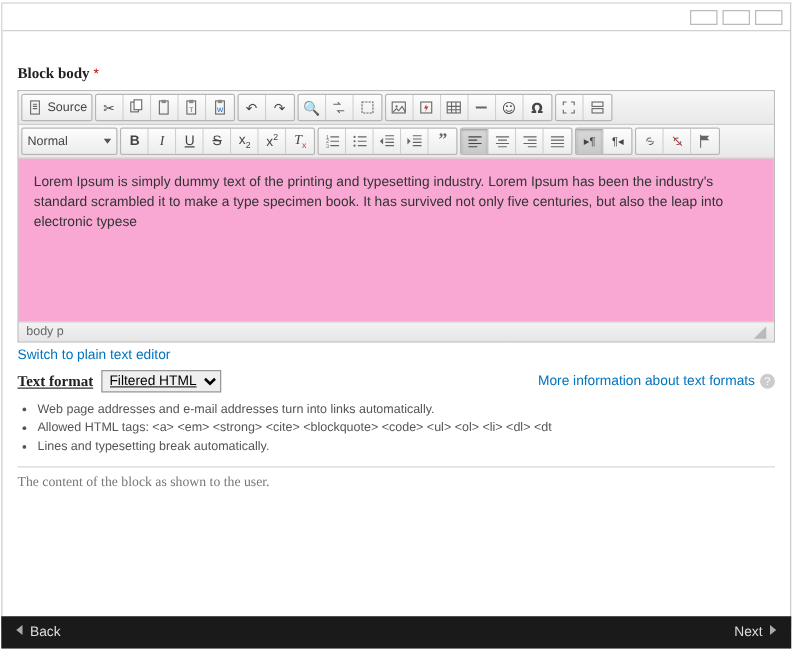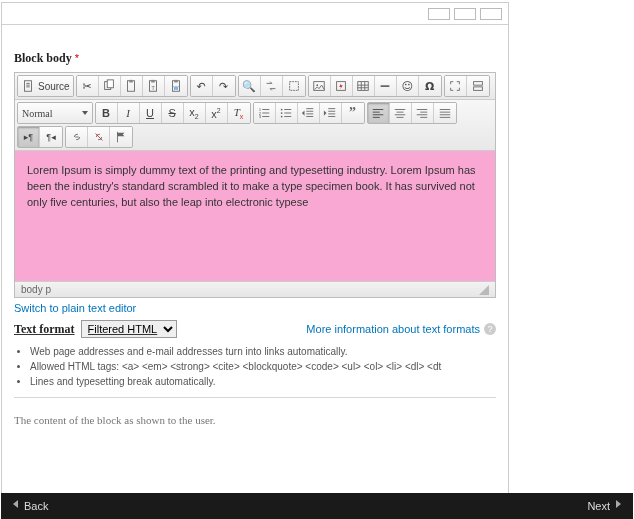--- a/index.html
+++ b/index.html
@@ -8,21 +8,21 @@
     font-size: 11px;
     color: #333;
     background: #fff;
     width: 634px;
     height: 519px;
     overflow: hidden;
     position: relative;
   }
   .window {
     border: 1px solid #ccc;
-    width: 508px;
+    width: 632px;
     height: 500px;
     position: absolute;
     top: 2px;
     left: 1px;
     background: #fff;
     display: flex;
     flex-direction: column;
   }
   .titlebar {
     height: 22px;
@@ -84,21 +84,21 @@
     justify-content: center;
     font-size: 11px;
     color: #444;
     border-right: 1px solid #cfcfcf;
     padding: 0 3px;
     cursor: pointer;
     background: linear-gradient(#fdfdfd, #ececec);
   }
   .tbtn:last-child { border-right: none; }
   .tbtn.wide { min-width: 46px; font-size: 10px; font-family: Arial,sans-serif; }
-  .tbtn.sel { min-width: 70px; justify-content: space-between; font-size:10px; font-family:Liberation Serif, serif; padding:0 4px;gap:29px;}
+  .tbtn.sel { min-width: 70px; justify-content: space-between; font-size:10px; font-family:Liberation Sans, sans-serif; padding:0 4px;gap:29px;}
   .tbtn.active { background: linear-gradient(#d8d8d8,#c8c8c8); box-shadow: inset 0 1px 2px rgba(0,0,0,0.3); }
   .tbtn svg { width: 14px; height: 14px; }
   .caret { width:0;height:0;border-left:3px solid transparent;border-right:3px solid transparent;border-top:4px solid #555;}
   .editor-body {
     background: #f9a8d4;
     min-height: 130px;
     padding: 12px 12px;
     font-family: Arial, sans-serif;
     font-size: 11px;
     color: #333;
@@ -154,21 +154,21 @@
     display:flex;align-items:center;justify-content:center;
   }
   .tips {
     font-family: Arial,sans-serif;
     font-size:10px;
     color:#555;
     padding-left:16px;
     line-height:1.5;
     border-bottom:1px solid #d8d8d8;
     padding-bottom:8px;
-    margin-bottom:16px;
+    margin-bottom:6px;
   }
   .tips li { list-style: disc; }
   .desc {
     font-family: Georgia,serif;
     font-size:11px;
     color:#777;
   }
   .footer {
     position:absolute;
     left:1px; bottom:0;

